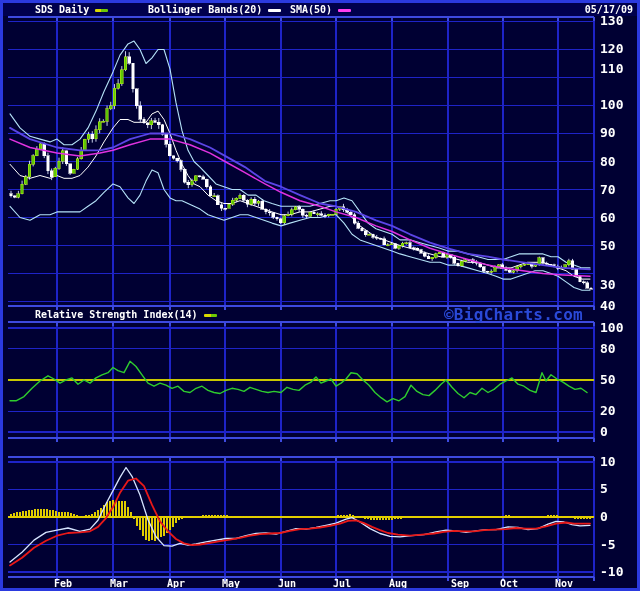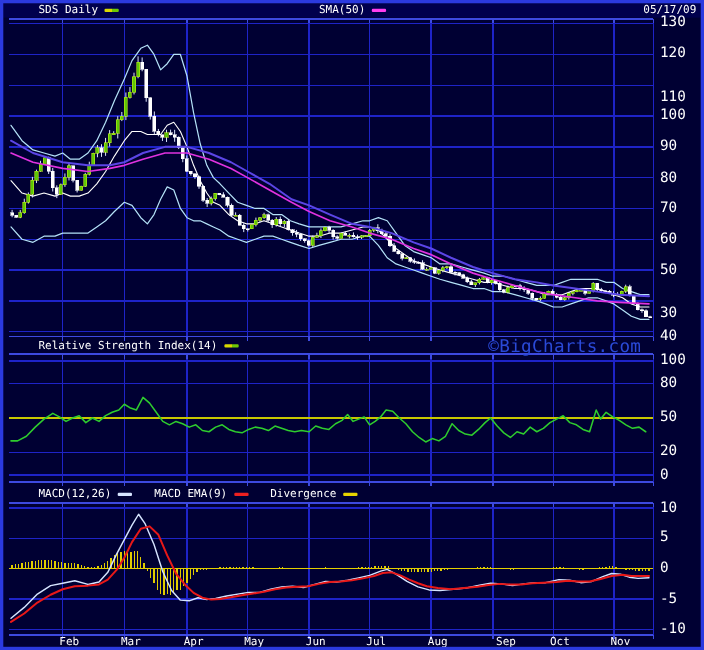--- a/index.html
+++ b/index.html
@@ -1,17 +1,17 @@
 <!DOCTYPE html>
 <html><head>
 <meta charset="utf-8">
 <style>
   html,body{margin:0;padding:0;background:#111;}
   #screen{position:relative;width:640px;height:591px;background:#000033;overflow:hidden;
-    font-family:"DejaVu Sans Mono","Liberation Mono",monospace;font-weight:normal;color:#ffffff;}
+    font-family:"DejaVu Sans Mono","Liberation Mono",monospace;font-weight:bold;color:#ffffff;}
   .frame{position:absolute;inset:0;border:3px solid #2b3adf;pointer-events:none;z-index:9;}
   .hband{position:absolute;left:3px;right:3px;top:3px;height:13px;background:#00004d;}
   .legend{position:absolute;font-size:10px;line-height:13px;white-space:nowrap;z-index:5;}
   .dash{display:inline-block;width:13px;height:3px;margin-left:6px;vertical-align:middle;border-radius:1px;}
   .date{position:absolute;right:7px;top:3px;font-size:10px;line-height:13px;z-index:5;}
   .wm{position:absolute;right:57px;top:308px;font-size:16px;line-height:13px;color:#2a49d8;letter-spacing:.3px;z-index:5;}
   .ylab{position:absolute;left:600px;width:38px;font-size:13px;line-height:11px;z-index:5;}
   .mlab{position:absolute;top:578px;width:30px;text-align:center;font-size:10px;line-height:11px;z-index:5;}
   svg{position:absolute;left:0;top:0;z-index:2;}
 </style>
@@ -639,42 +639,38 @@
       <line x1="590" y1="517" x2="590" y2="518.651376146789" stroke="#e0cc00" stroke-width="1.2" shape-rendering="crispEdges"></line>
       <polyline points="10,562.1 22,552.2 34,540.1 46,532.4 57,530.2 68,528.0 80,531.3 90,529.1 98,520.3 106,503.8 113,490.6 120,477.4 126,467.5 132,476.3 140,495.0 148,519.8 156,536.8 164,545.6 172,546.2 180,543.4 188,545.1 196,544.0 206,541.8 216,540.1 226,538.5 236,538.5 246,535.7 256,533.5 266,533.0 276,534.1 286,531.3 296,528.6 306,529.1 316,527.5 326,525.3 336,523.1 346,519.2 352,517.6 360,522.0 370,528.6 380,533.5 390,536.3 400,536.8 412,535.7 424,534.6 436,531.9 446,530.2 456,530.8 466,532.4 476,530.8 486,529.7 496,529.7 508,526.9 518,527.5 528,529.7 538,528.6 548,524.2 556,521.4 564,522.0 572,524.7 580,525.8 590,525.3" fill="none" stroke="#d6e4ff" stroke-width="1.3" stroke-linejoin="round" stroke-linecap="round"></polyline>
       <polyline points="10,565.4 22,557.7 34,547.8 46,540.7 57,535.7 68,533.0 80,532.4 90,531.3 98,526.9 106,518.1 113,507.1 120,492.8 128,480.7 136,478.5 144,486.2 152,504.9 160,521.4 168,531.3 176,539.0 184,543.4 192,545.1 200,544.5 210,542.9 220,541.2 230,539.6 240,537.9 250,535.7 260,534.1 270,533.5 280,533.0 290,530.8 300,529.1 310,528.6 320,527.5 330,525.8 340,523.6 348,520.9 356,520.3 364,523.1 372,526.9 380,530.2 388,533.0 398,534.6 410,535.7 422,534.6 434,533.5 444,531.9 454,530.8 464,531.3 474,531.3 484,530.2 494,529.7 506,529.1 516,528.0 526,528.6 536,528.6 546,526.4 556,523.6 566,522.5 574,523.6 582,523.6 590,523.6" fill="none" stroke="#e81818" stroke-width="1.8" stroke-linejoin="round" stroke-linecap="round"></polyline>
     </svg>
 
   <div class="hband"></div>
 
   <div class="legend" style="left:35px;top:3px">
     <span>SDS Daily</span><span class="dash" style="background: linear-gradient(90deg, rgb(217, 217, 0) 0px, rgb(217, 217, 0) 50%, rgb(110, 200, 4) 50%, rgb(110, 200, 4) 100%);"></span>
   </div>
+  <div class="legend" style="left:148px;top:3px">
+    <span>Bollinger Bands(20)</span><span class="dash" style="background: rgb(255, 255, 255);"></span>
+  </div>
   <div class="legend" style="left:290px;top:3px">
     <span>SMA(50)</span><span class="dash" style="background: rgb(255, 61, 240);"></span>
   </div>
   <div class="date">05/17/09</div>
 
   <div class="legend" style="left:35px;top:308px">
     <span>Relative Strength Index(14)</span><span class="dash" style="background: linear-gradient(90deg, rgb(217, 217, 0) 0px, rgb(217, 217, 0) 50%, rgb(110, 200, 4) 50%, rgb(110, 200, 4) 100%);"></span>
   </div>
   <div class="wm">©BigCharts.com</div>
 
-  <div class="legend" style="left:35px;top:443px">
-    <span>MACD(12,26)</span><span class="dash" style="background: rgb(214, 228, 255);"></span>
-    <span style="display:inline-block;width:8px"></span>
-    <span>MACD EMA(9)</span><span class="dash" style="background: rgb(238, 32, 32);"></span>
-    <span style="display:inline-block;width:8px"></span>
-    <span>Divergence</span><span class="dash" style="background: rgb(232, 212, 0);"></span>
-  </div>
 
   <div id="labels">
       <div class="ylab" style="top: 15.4806px;">130</div>
       <div class="ylab" style="top: 43.4845px;">120</div>
-      <div class="ylab" style="top: 83px;">110</div>
+      <div class="ylab" style="top: 63px;">110</div>
       <div class="ylab" style="top: 99.4922px;">100</div>
       <div class="ylab" style="top: 127.496px;">90</div>
       <div class="ylab" style="top: 155.5px;">80</div>
       <div class="ylab" style="top: 183.504px;">70</div>
       <div class="ylab" style="top: 211.508px;">60</div>
       <div class="ylab" style="top: 239.512px;">50</div>
       <div class="ylab" style="top: 267.516px; margin-top: 32px;">40</div>
       <div class="ylab" style="top: 279px;">30</div>
       <div class="ylab" style="top: 322.029px;">100</div>
       <div class="ylab" style="top: 342.817px;">80</div>

